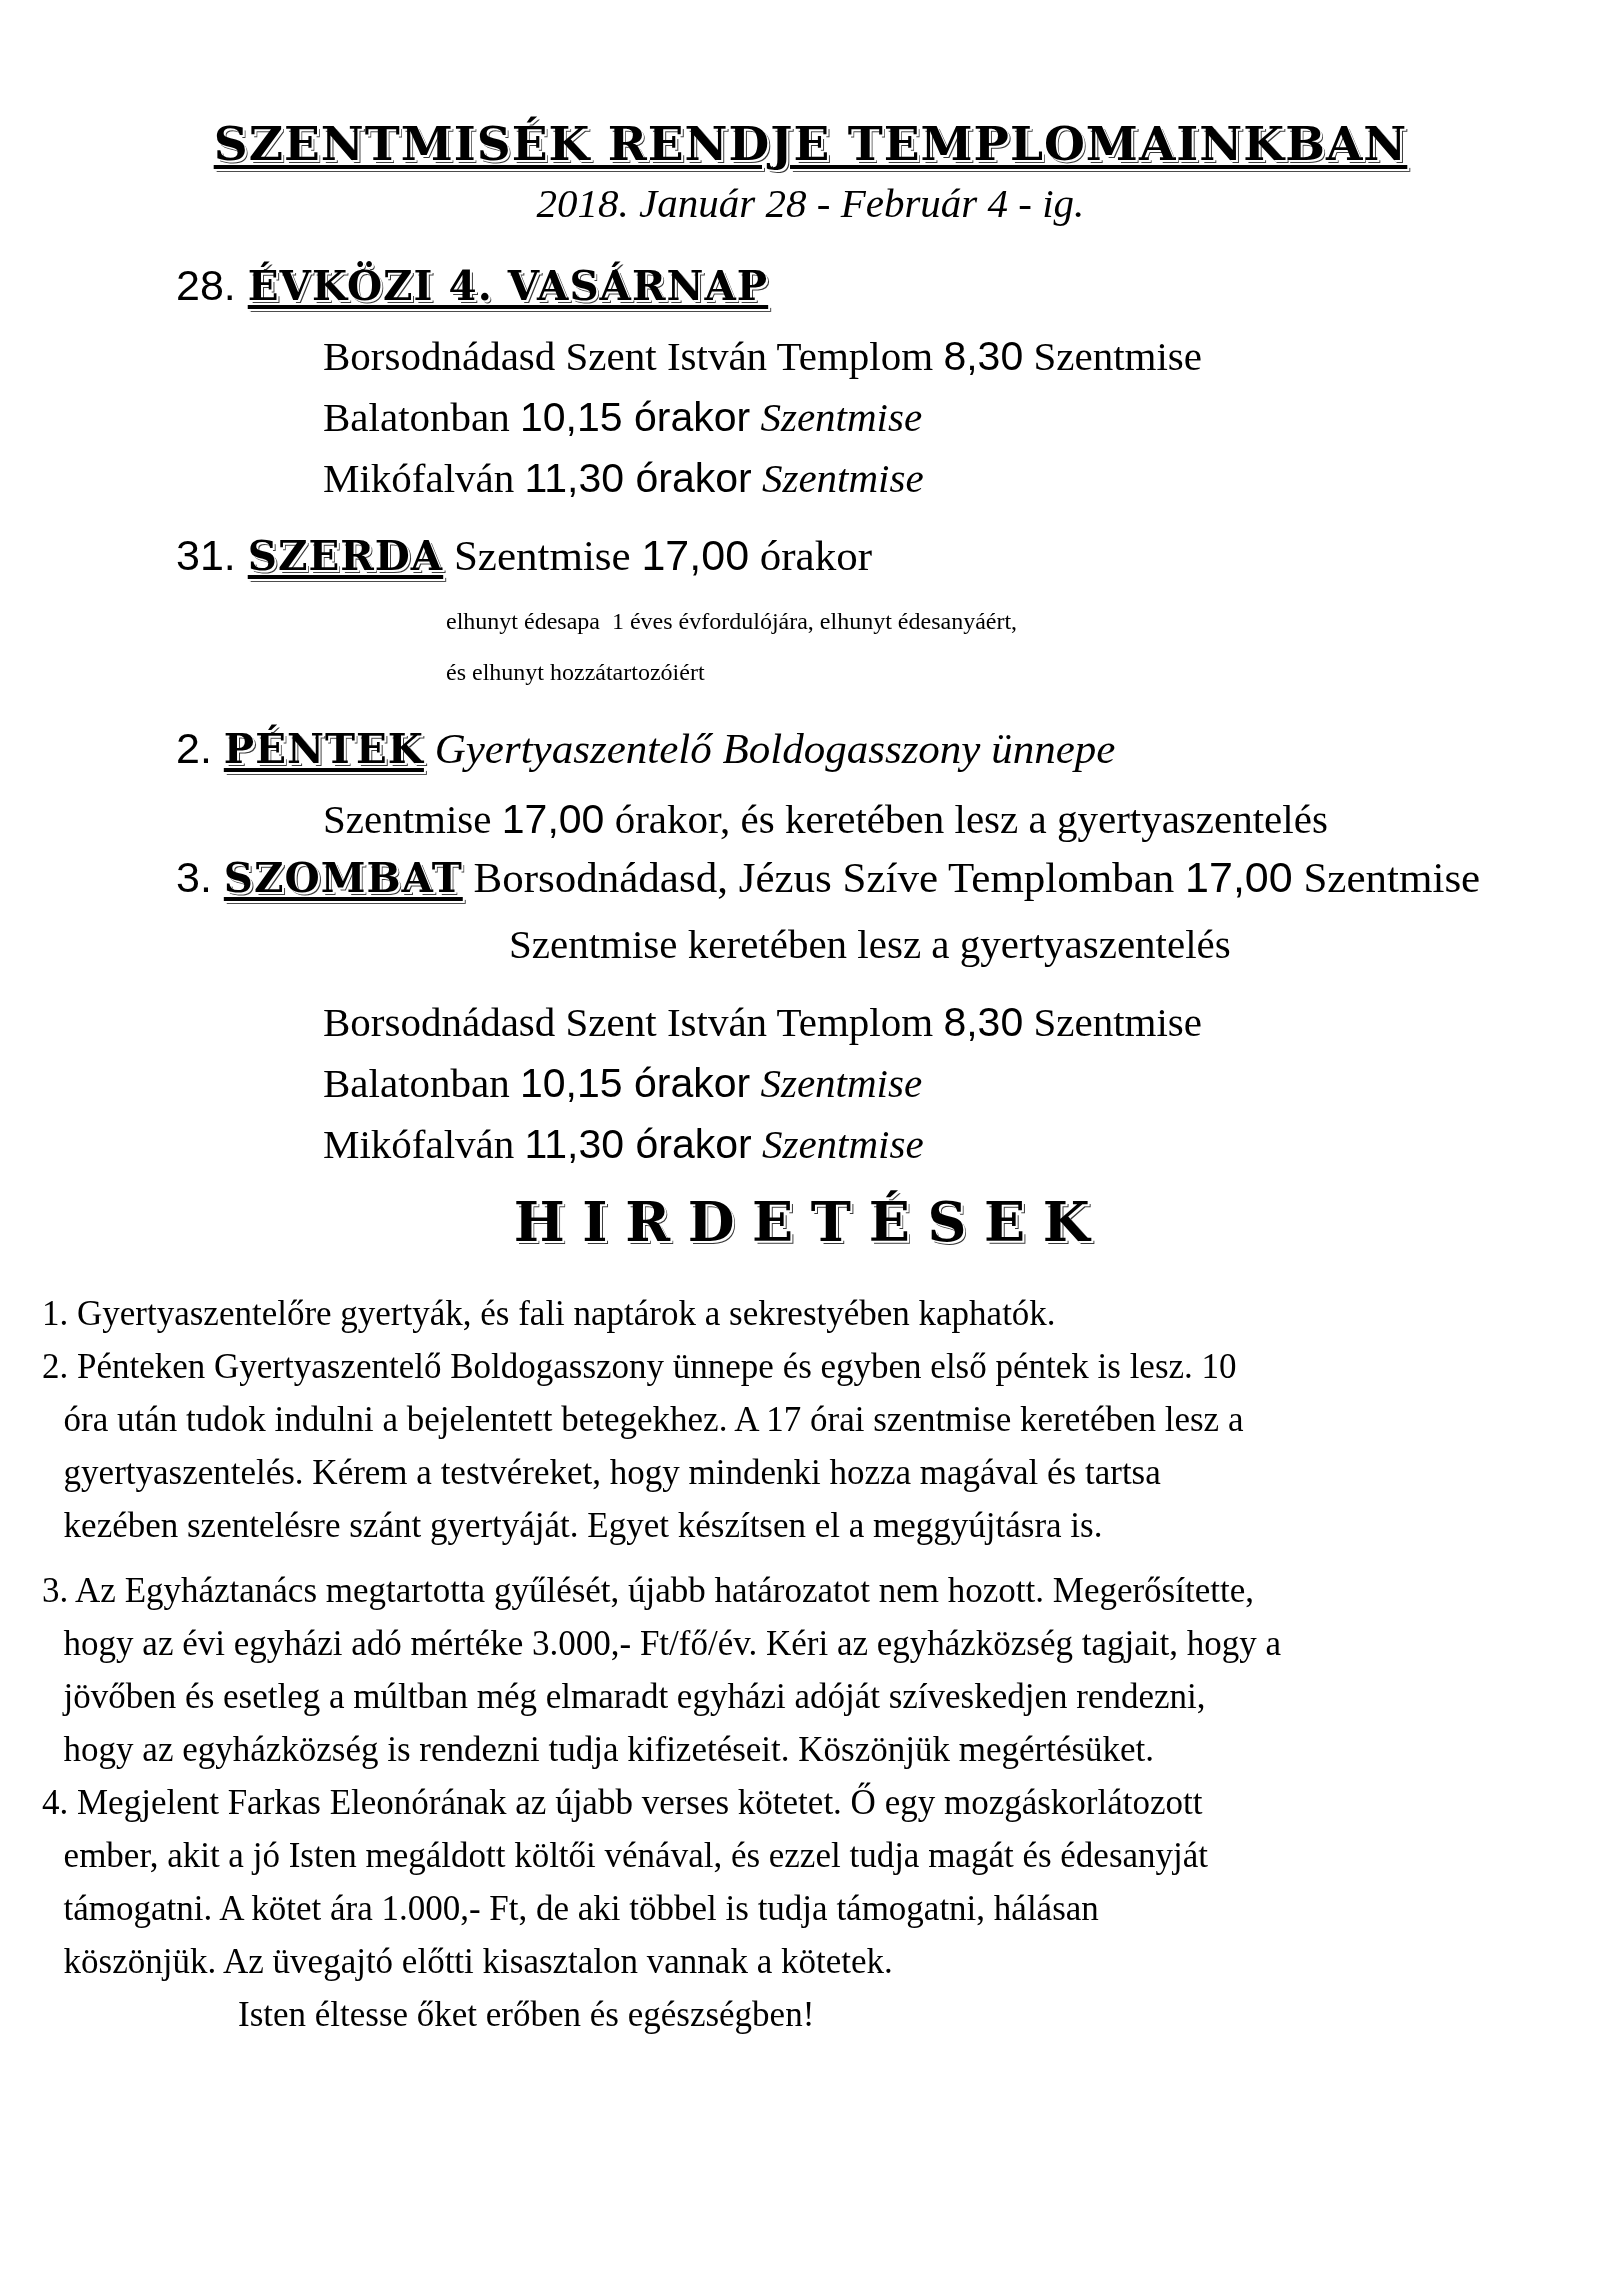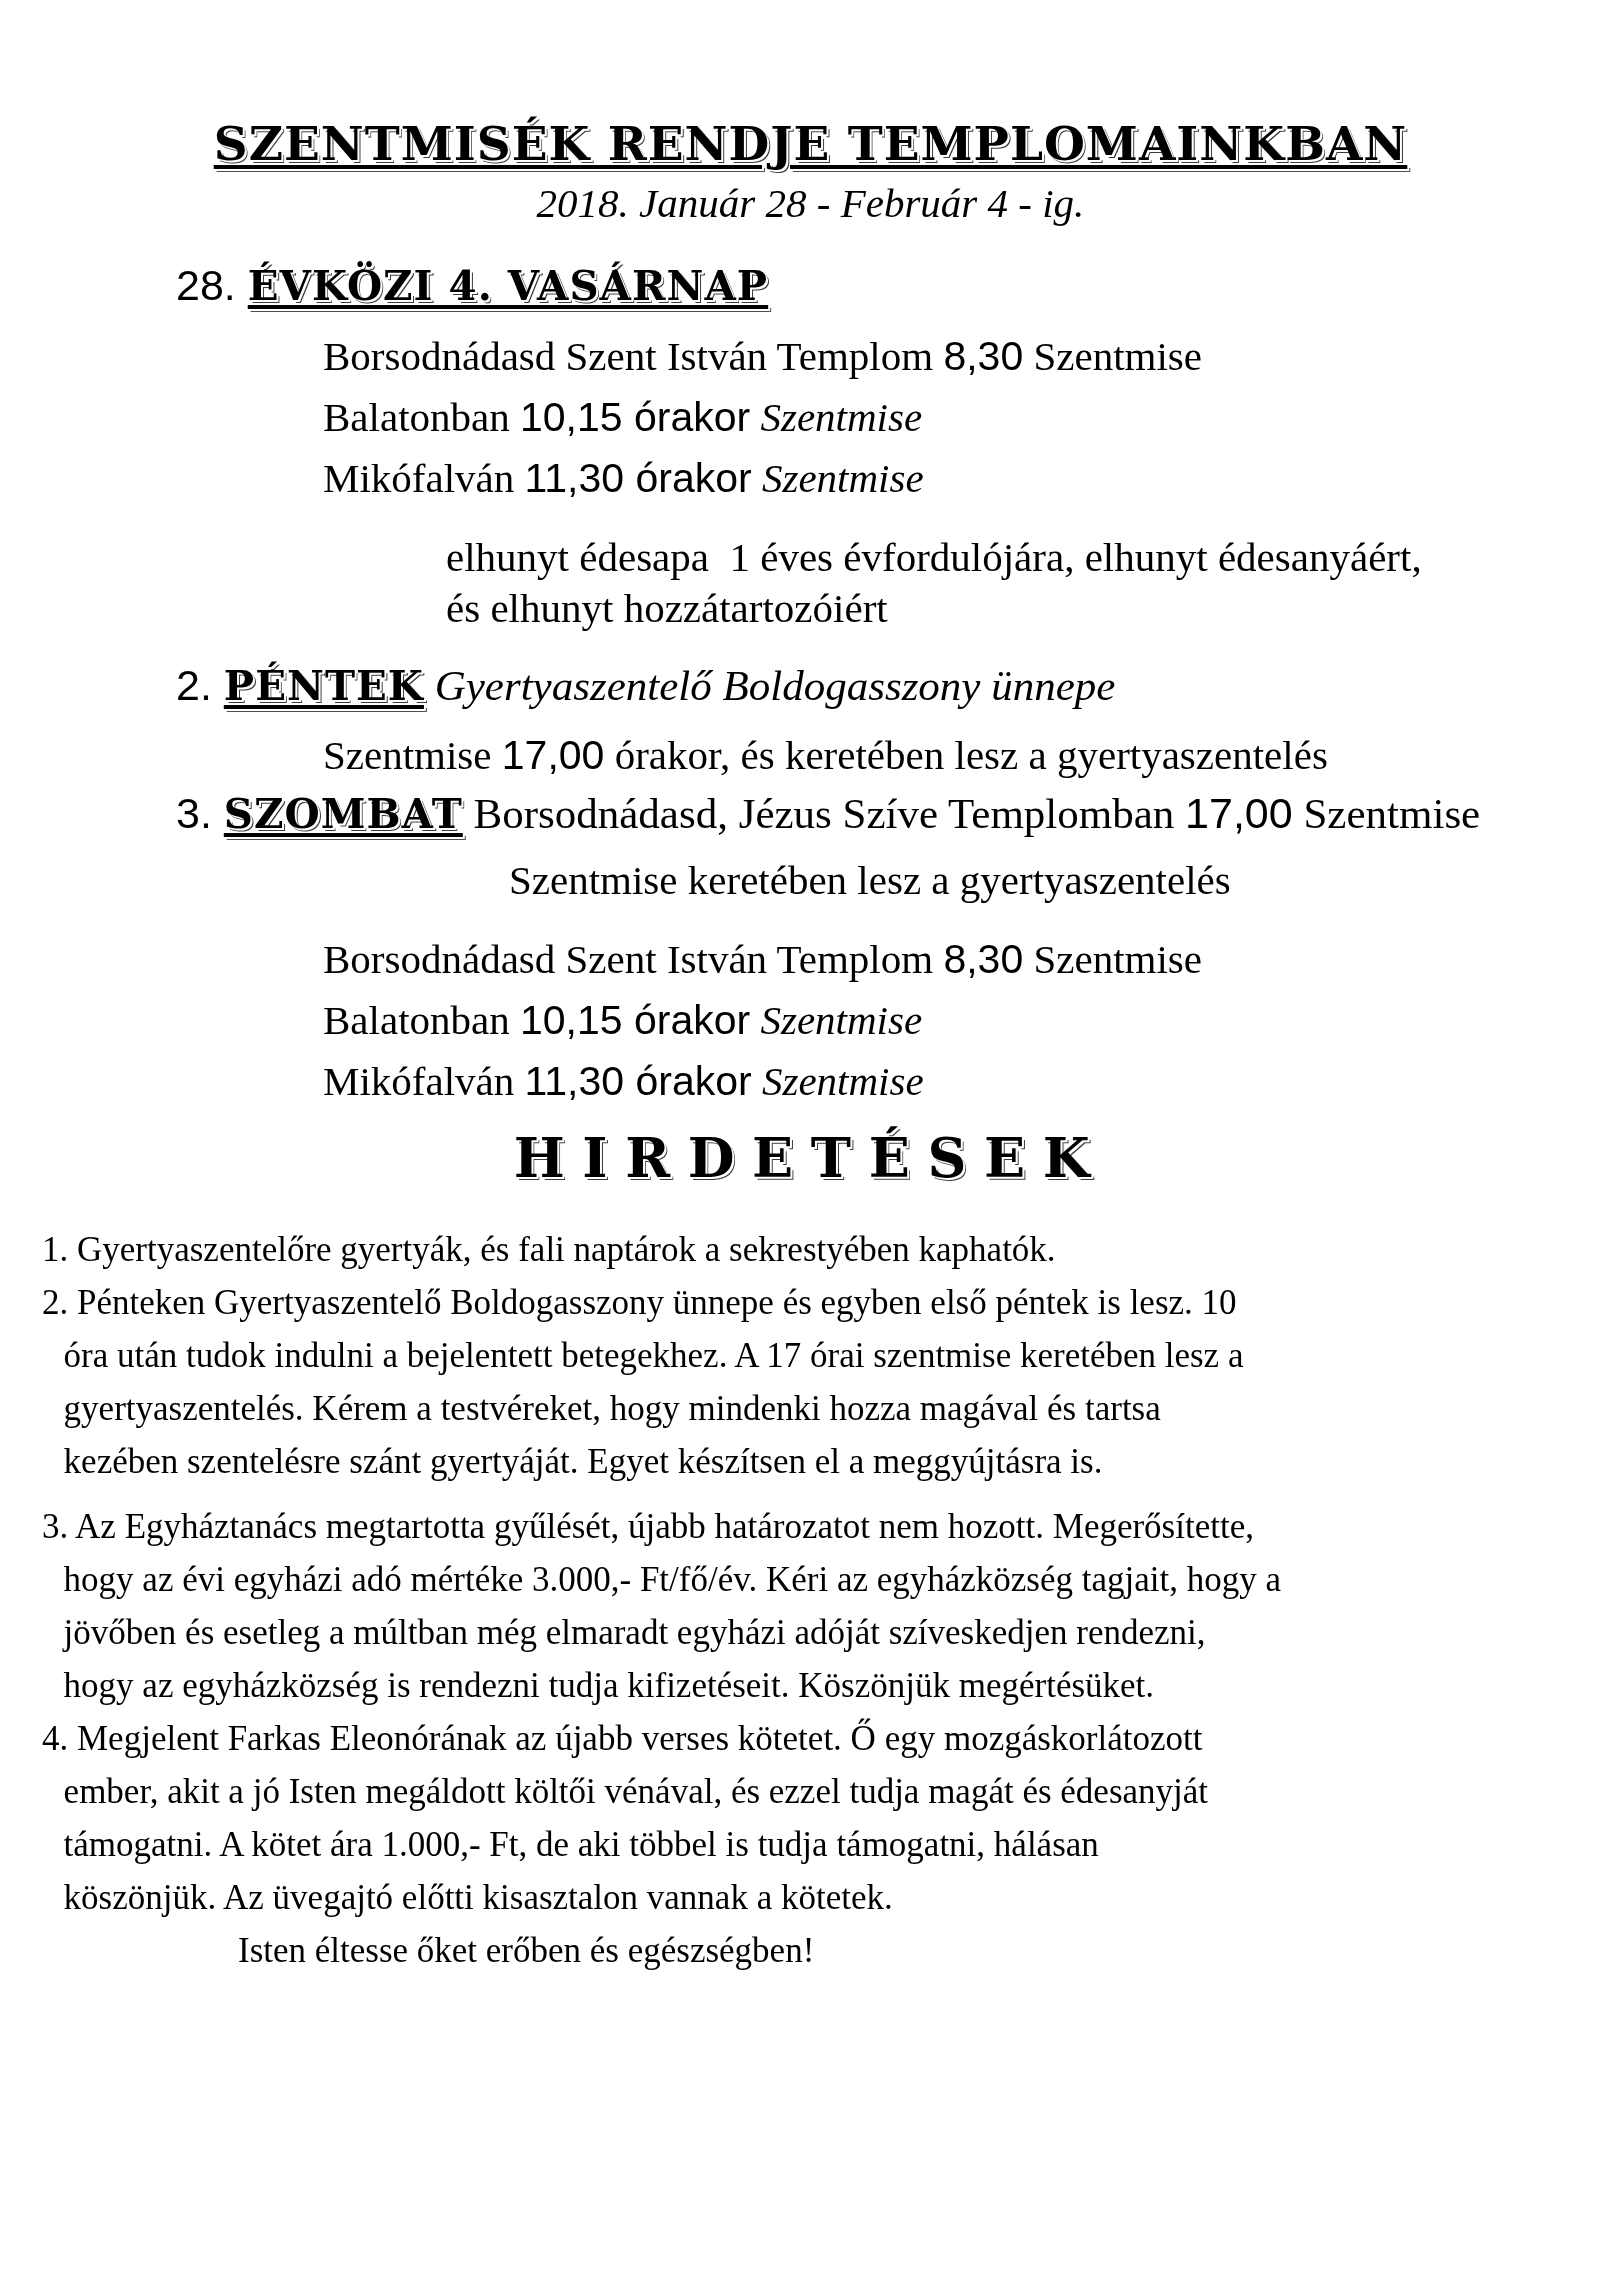--- a/index.html
+++ b/index.html
@@ -58,21 +58,21 @@
     font-size: 43px;
     line-height: 47px;
     white-space: nowrap;
   }
   .subline {
     font-size: 41px;
     line-height: 61px;
     white-space: nowrap;
   }
   .subline.small {
-    font-size: 41px;
+    font-size: 24px;
     line-height: 51px;
   }
   .indent-1 { margin-left: 147px; }
   .indent-2 { margin-left: 270px; }
   .indent-3 { margin-left: 333px; }
 
   
   .run-serif  { font-family: "Liberation Serif", serif; }
   .run-sans   { font-family: "Liberation Sans", sans-serif; }
   .run-italic { font-family: "Liberation Serif", serif; font-style: italic; }
@@ -118,20 +118,21 @@
     <div style="margin-top:35px;">
       <div class="entry-heading"><span class="run-sans">28. </span><span class="run-ornate">ÉVKÖZI 4. VASÁRNAP</span></div>
       <div style="margin-top:15.7px;">
         <div class="subline indent-1"><span class="run-serif">Borsodnádasd Szent István Templom </span><span class="run-sans">8,30</span><span class="run-serif"> Szentmise</span></div>
         <div class="subline indent-1"><span class="run-serif">Balatonban </span><span class="run-sans">10,15 órakor</span><span class="run-serif"> </span><span class="run-italic">Szentmise</span></div>
         <div class="subline indent-1"><span class="run-serif">Mikófalván </span><span class="run-sans">11,30 órakor</span><span class="run-serif"> </span><span class="run-italic">Szentmise</span></div>
       </div>
     </div>
 
     <div style="margin-top:23.5px;">
+      <div class="entry-heading"><span class="run-sans">31. </span><span class="run-ornate">SZERDA</span><span class="run-serif"> Szentmise </span><span class="run-sans">17,00</span><span class="run-serif"> órakor</span></div>
       <div style="margin-top:15.7px;">
         <div class="subline small indent-2"><span class="run-serif">elhunyt édesapa&nbsp; 1 éves évfordulójára, elhunyt édesanyáért,</span></div>
         <div class="subline small indent-2"><span class="run-serif">és elhunyt hozzátartozóiért</span></div>
       </div>
     </div>
 
     <div style="margin-top:27.4px;">
       <div class="entry-heading"><span class="run-sans">2. </span><span class="run-ornate">PÉNTEK</span><span class="run-serif"> </span><span class="run-italic">Gyertyaszentelő Boldogasszony ünnepe</span></div>
       <div style="margin-top:15.7px;">
         <div class="subline indent-1"><span class="run-serif">Szentmise </span><span class="run-sans">17,00</span><span class="run-serif"> órakor, és keretében lesz a gyertyaszentelés</span></div>

